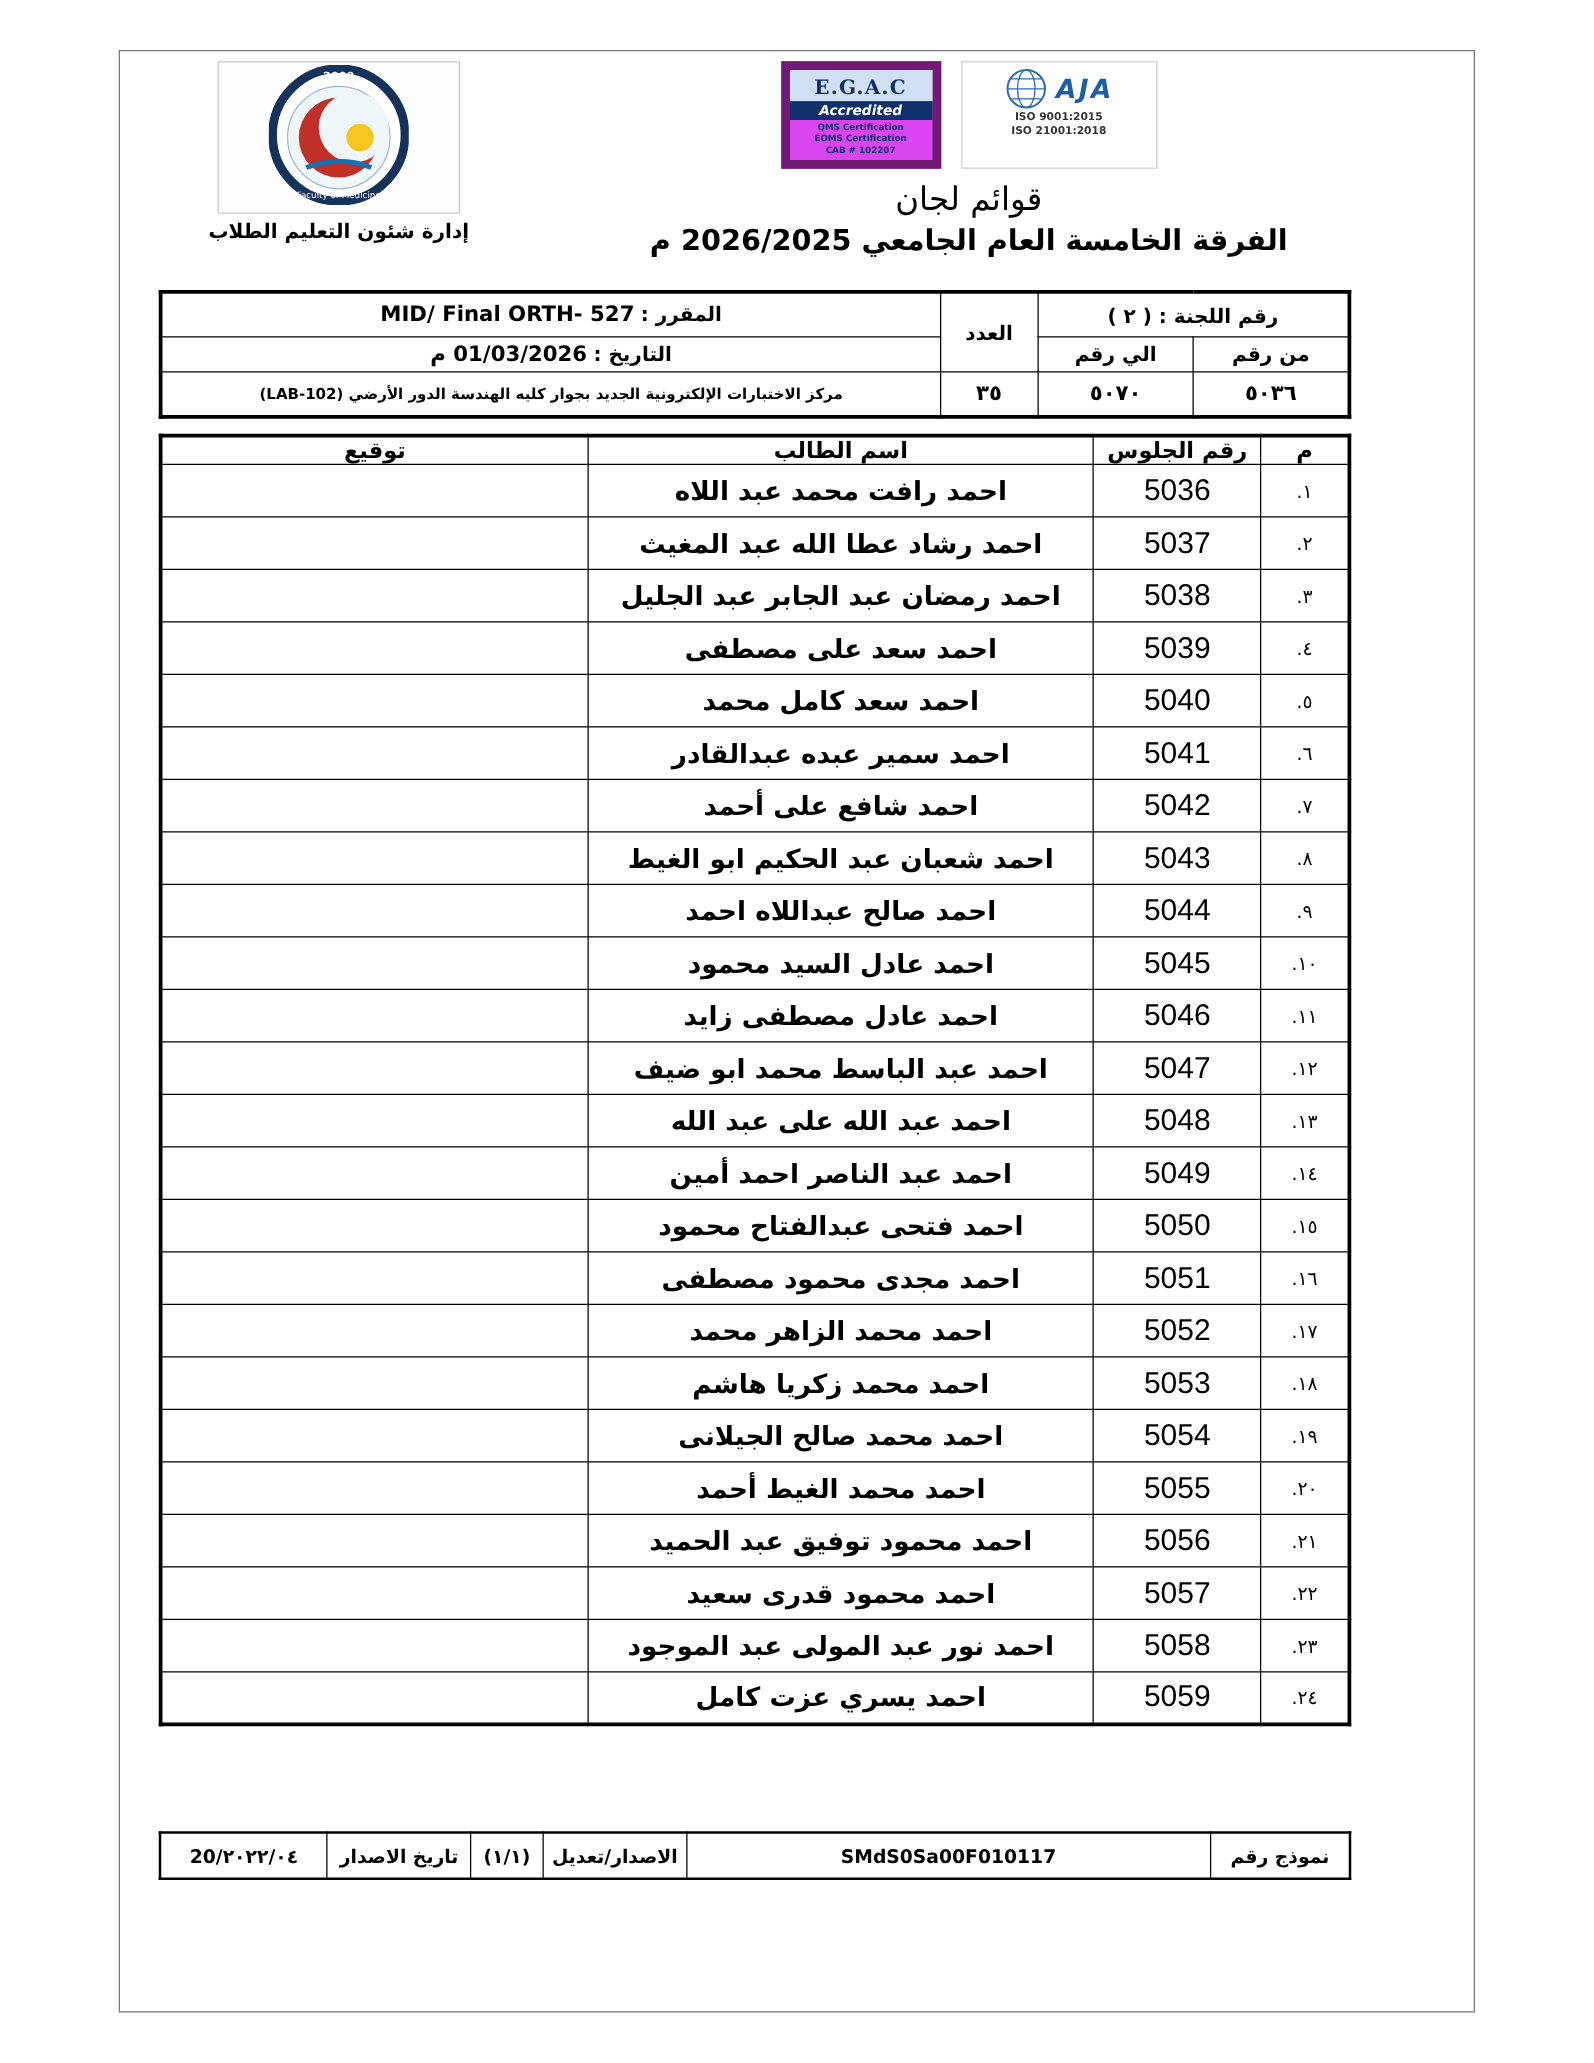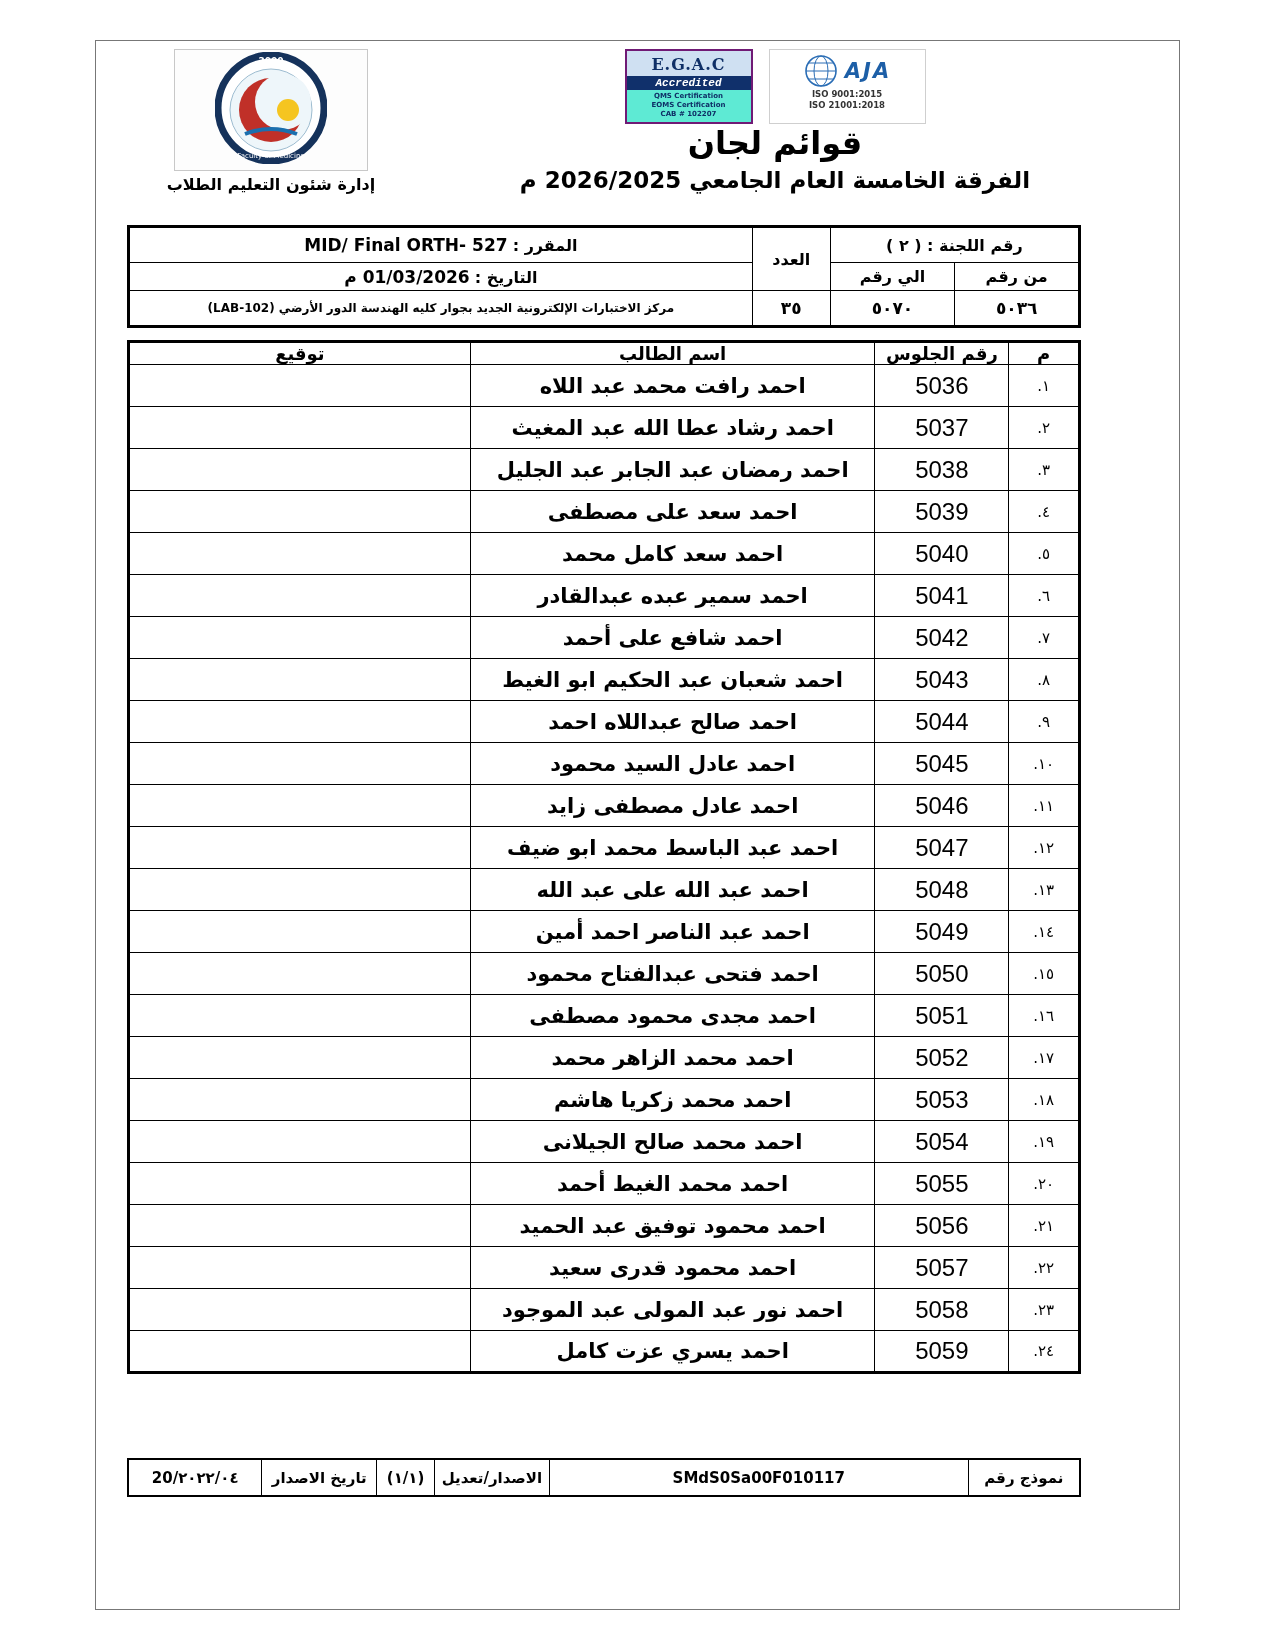--- a/index.html
+++ b/index.html
@@ -15,30 +15,30 @@
   
   .header-row {
     display: flex; align-items: flex-start;
     min-height: 150px; padding: 0 40px 0 35px;
   }
   .faculty-block { width: 280px; text-align: center; }
   .faculty-logo-box { display: inline-block; border: 1px solid #c8c8c8; padding: 2px 40px; background: #fdfdfd; }
   .dept-caption { margin-top: 4px; font-weight: bold; font-size: 16px; direction: rtl; }
   .center-block { flex: 1; text-align: center; }
   .cert-row { display: flex; justify-content: center; gap: 16px; }
-  .egac-box { width: 128px; border: 2px solid #701a75; background: #5eead4; }
+  .egac-box { width: 128px; border: 7px solid #701a75; background: #d946ef; }
   .egac-top { background: #cfe0f2; padding: 4px 0 2px; }
   .egac-name { font-family: "DejaVu Serif", serif; font-weight: bold; font-size: 16px; color: #0f2f66; letter-spacing: 1px; }
-  .egac-band { background: #10306b; color: #fff; font-style: italic; font-size: 11px; padding: 1px 0; font-weight: bold; font-family: Liberation Mono, monospace; }
+  .egac-band { background: #10306b; color: #fff; font-style: italic; font-size: 11px; padding: 1px 0; font-weight: bold; }
   .egac-small { font-size: 7px; color: #0f2f66; line-height: 1.3; padding: 2px 0 3px; font-weight: bold; }
   .aja-box { width: 157px; border: 1px solid #cfcfcf; padding: 3px 2px; background: #fff; }
   .aja-row { display: flex; justify-content: center; align-items: center; gap: 6px; }
   .aja-name { font-size: 21px; font-weight: bold; font-style: italic; color: #1d5fa7; letter-spacing: 2px; }
   .aja-iso { font-size: 8.5px; font-weight: bold; color: #333; line-height: 1.25; }
-  .title1 { font-size: 32px; font-weight: bold; direction: rtl; }
+  .title1 { margin-top: 10px; font-size: 26px; font-weight: normal; direction: rtl; }
   .title2 { margin-top: 5px; font-size: 23px; font-weight: bold; direction: rtl; }
   .univ-block { width: 210px; text-align: center; }
   .univ-name { margin-top: 3px; font-size: 17px; font-weight: bold; direction: rtl; }
   .univ-fac { font-size: 15px; font-weight: bold; direction: rtl; }
   
   .tables-wrap { margin-left: 31px; width: 954px; }
   table { border-collapse: collapse; background: #fff; }
   .info-table { width: 954px; border: 3px solid #000; margin-top: 26px; }
   .info-table td { border: 1px solid #000; text-align: center; vertical-align: middle; padding: 2px 4px; }
   .r1 td { height: 36px; }

